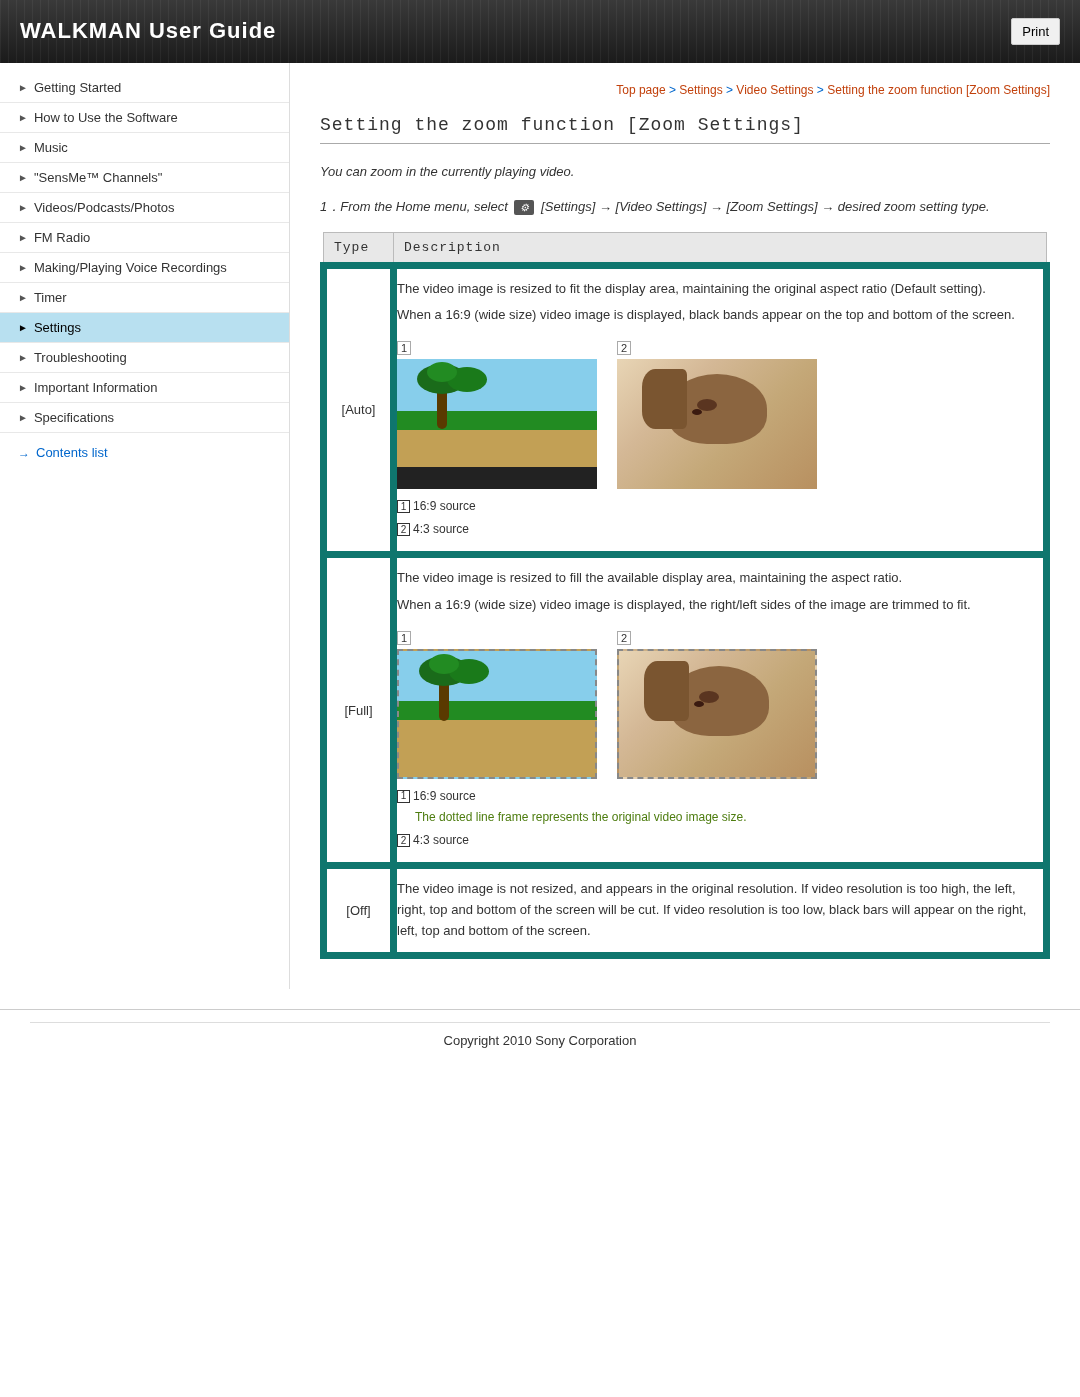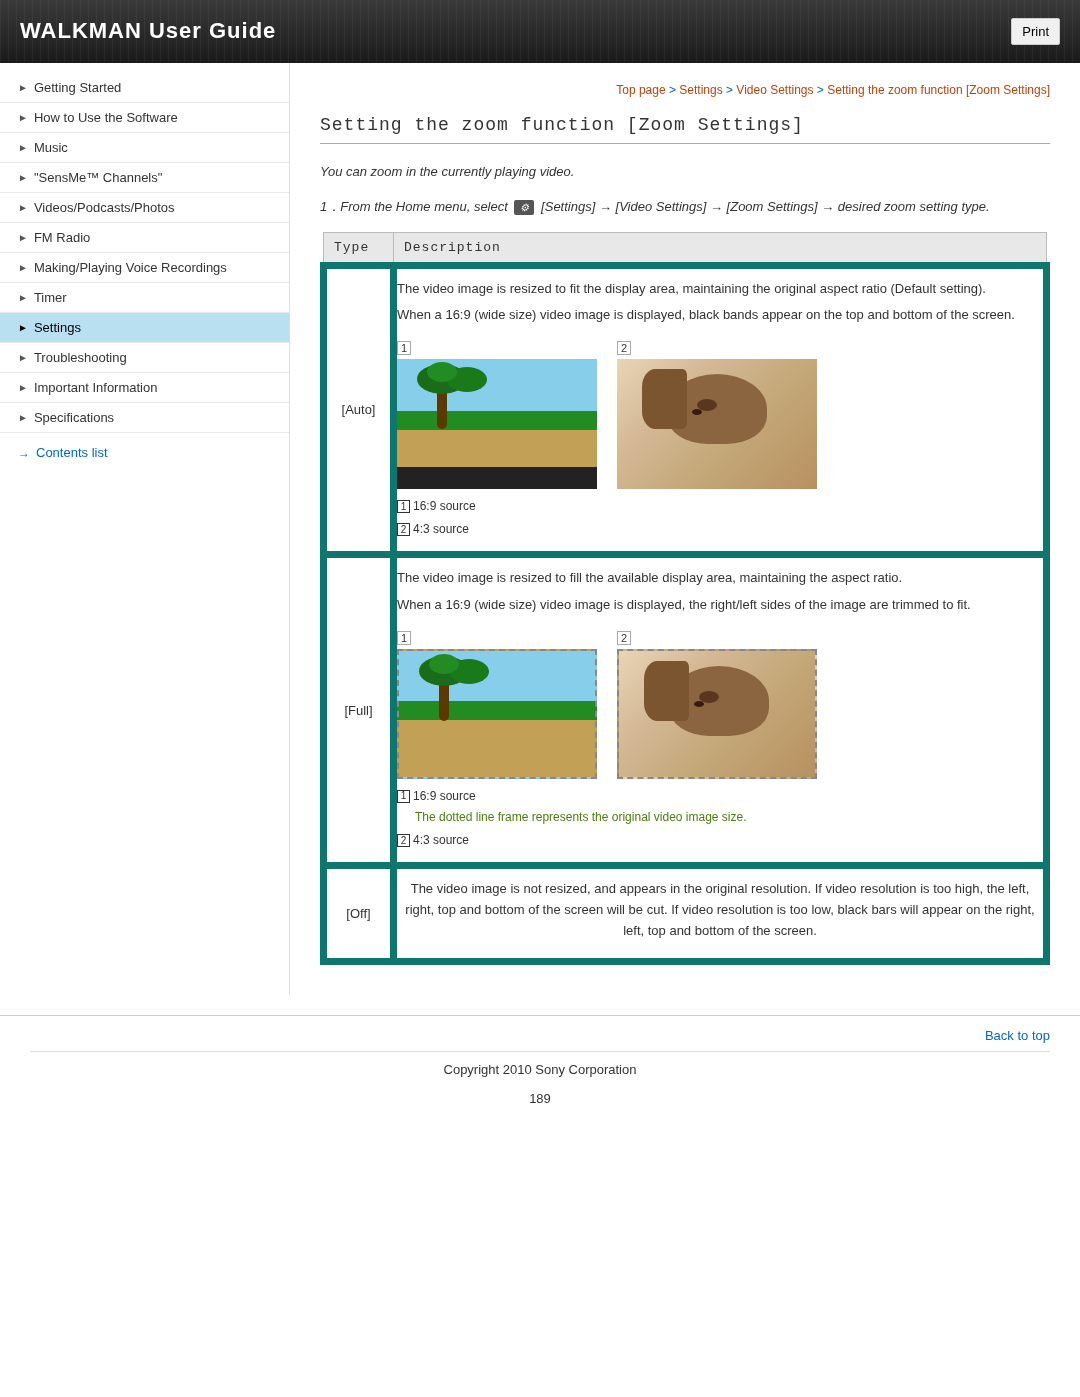--- a/index.html
+++ b/index.html
@@ -361,26 +361,24 @@
               <div class="dotted-note" style="font-size:12px; margin-left:18px; color:#4d7c0f;">The dotted line frame represents the original video image size.</div>
               <div class="source-label">
       <span class="num-badge" style="border:1px solid #333; width:13px; height:13px; display:inline-flex; align-items:center; justify-content:center; font-size:10px; margin-right:3px;">2</span>
       4:3 source
     </div>
             </td>
           </tr>
           <tr>
             <td class="type-cell">[Off]</td>
             <td class="desc-cell">
-              <p style="margin-bottom:6px;text-align:center;">The video image is not resized, and appears in the original resolution. If video resolution is too high, the left, right, top and bottom of the screen will be cut. If video resolution is too low, black bars will appear on the right, left, top and bottom of the screen.</p>
+              <p style="margin-bottom:0;">The video image is not resized, and appears in the original resolution. If video resolution is too high, the left, right, top and bottom of the screen will be cut. If video resolution is too low, black bars will appear on the right, left, top and bottom of the screen.</p>
             </td>
           </tr>
         </tbody>
     </table>
 
   </div>
 </div>
 
 <div class="footer">
-  <div class="back-to-top">Back to top</div>
   <div class="copyright">Copyright 2010 Sony Corporation</div>
-  <div class="page-number">189</div>
 </div>
 
 </body></html>

